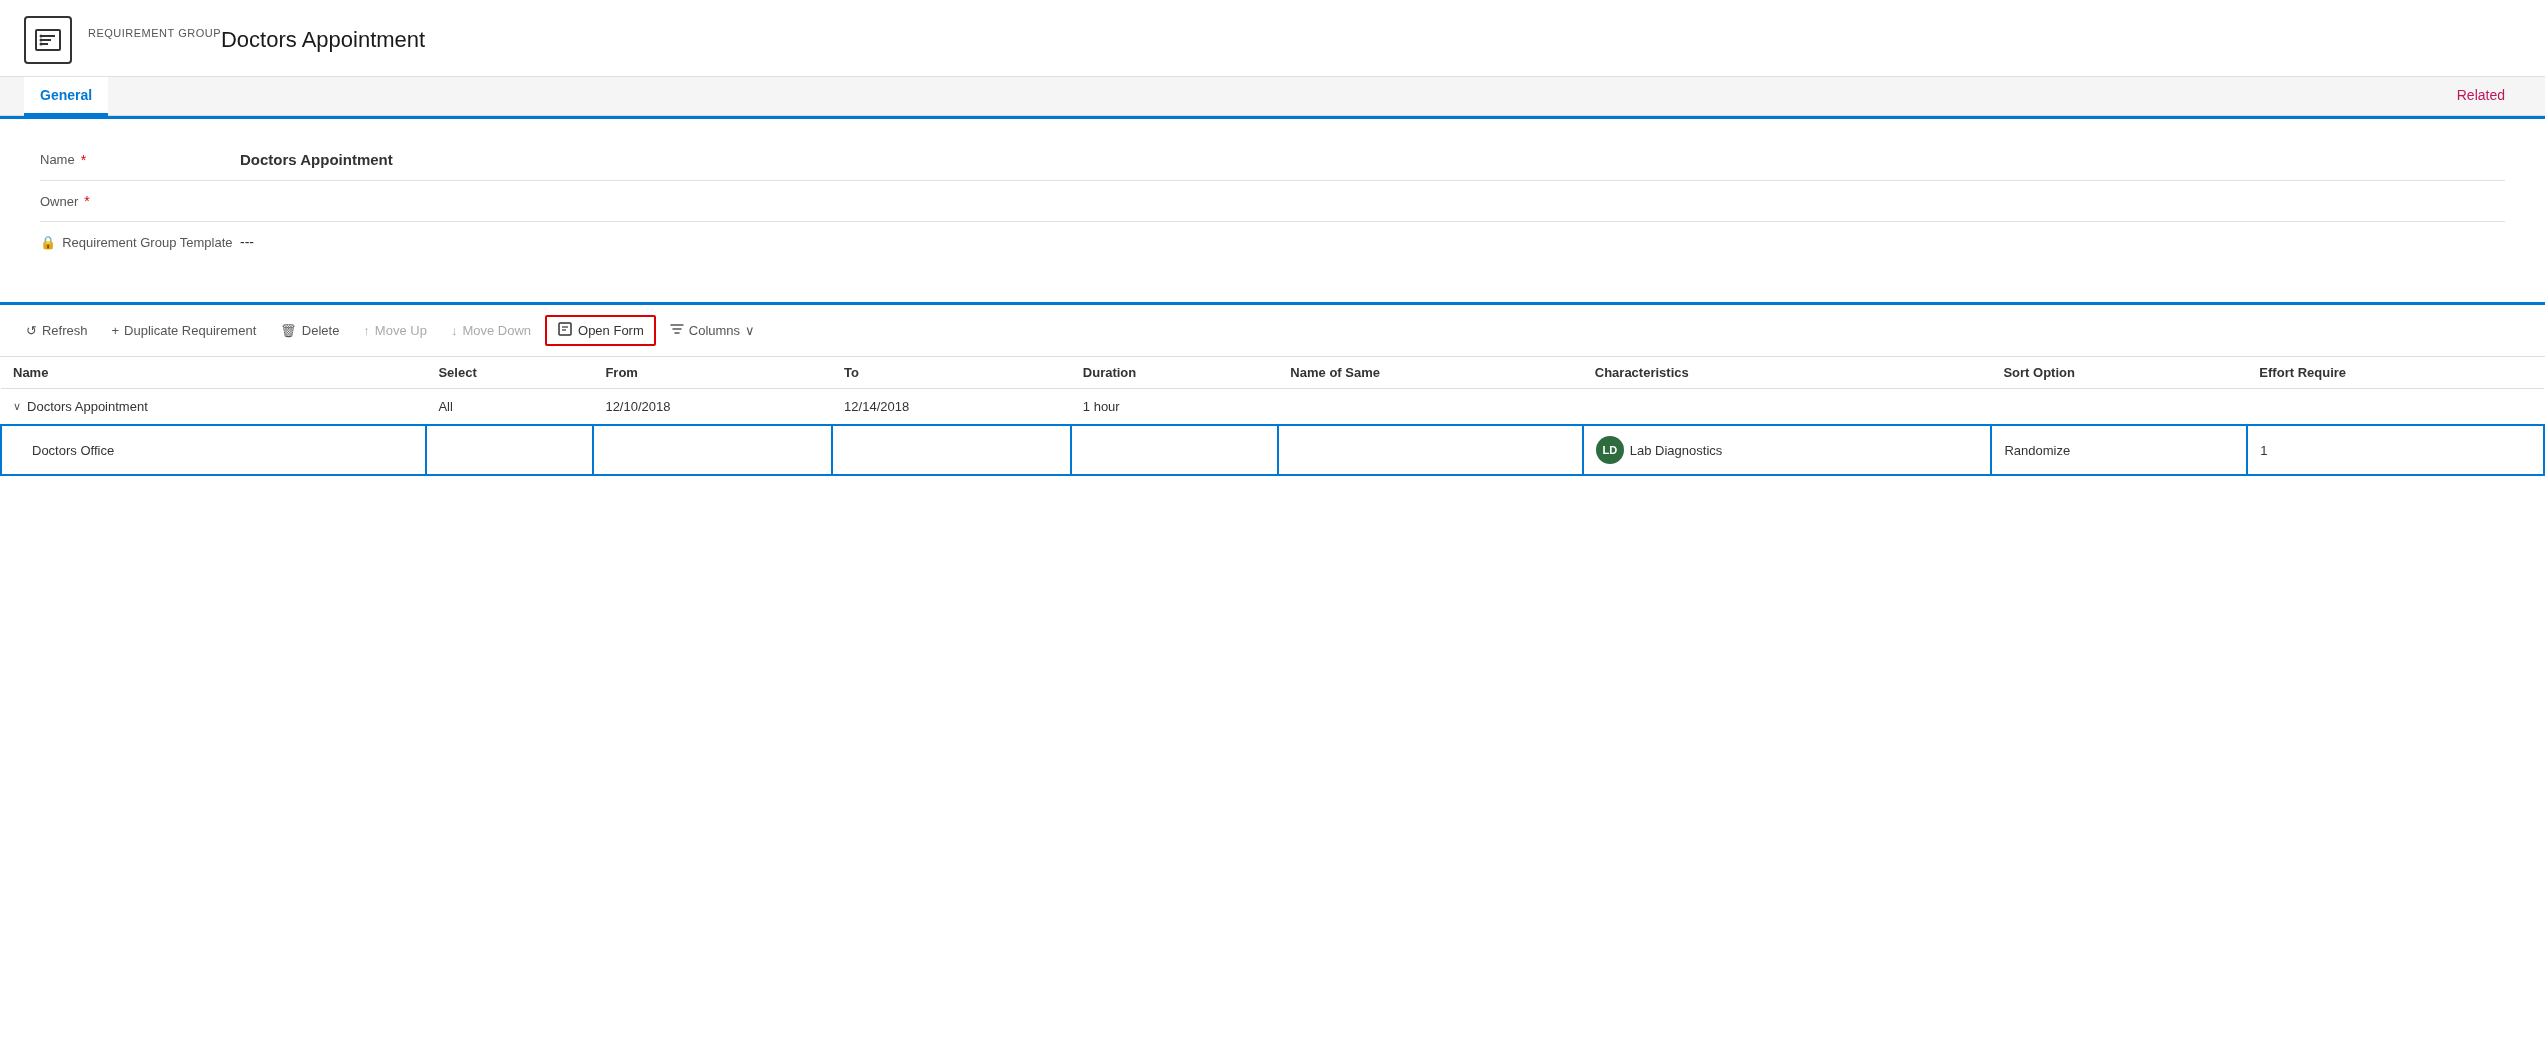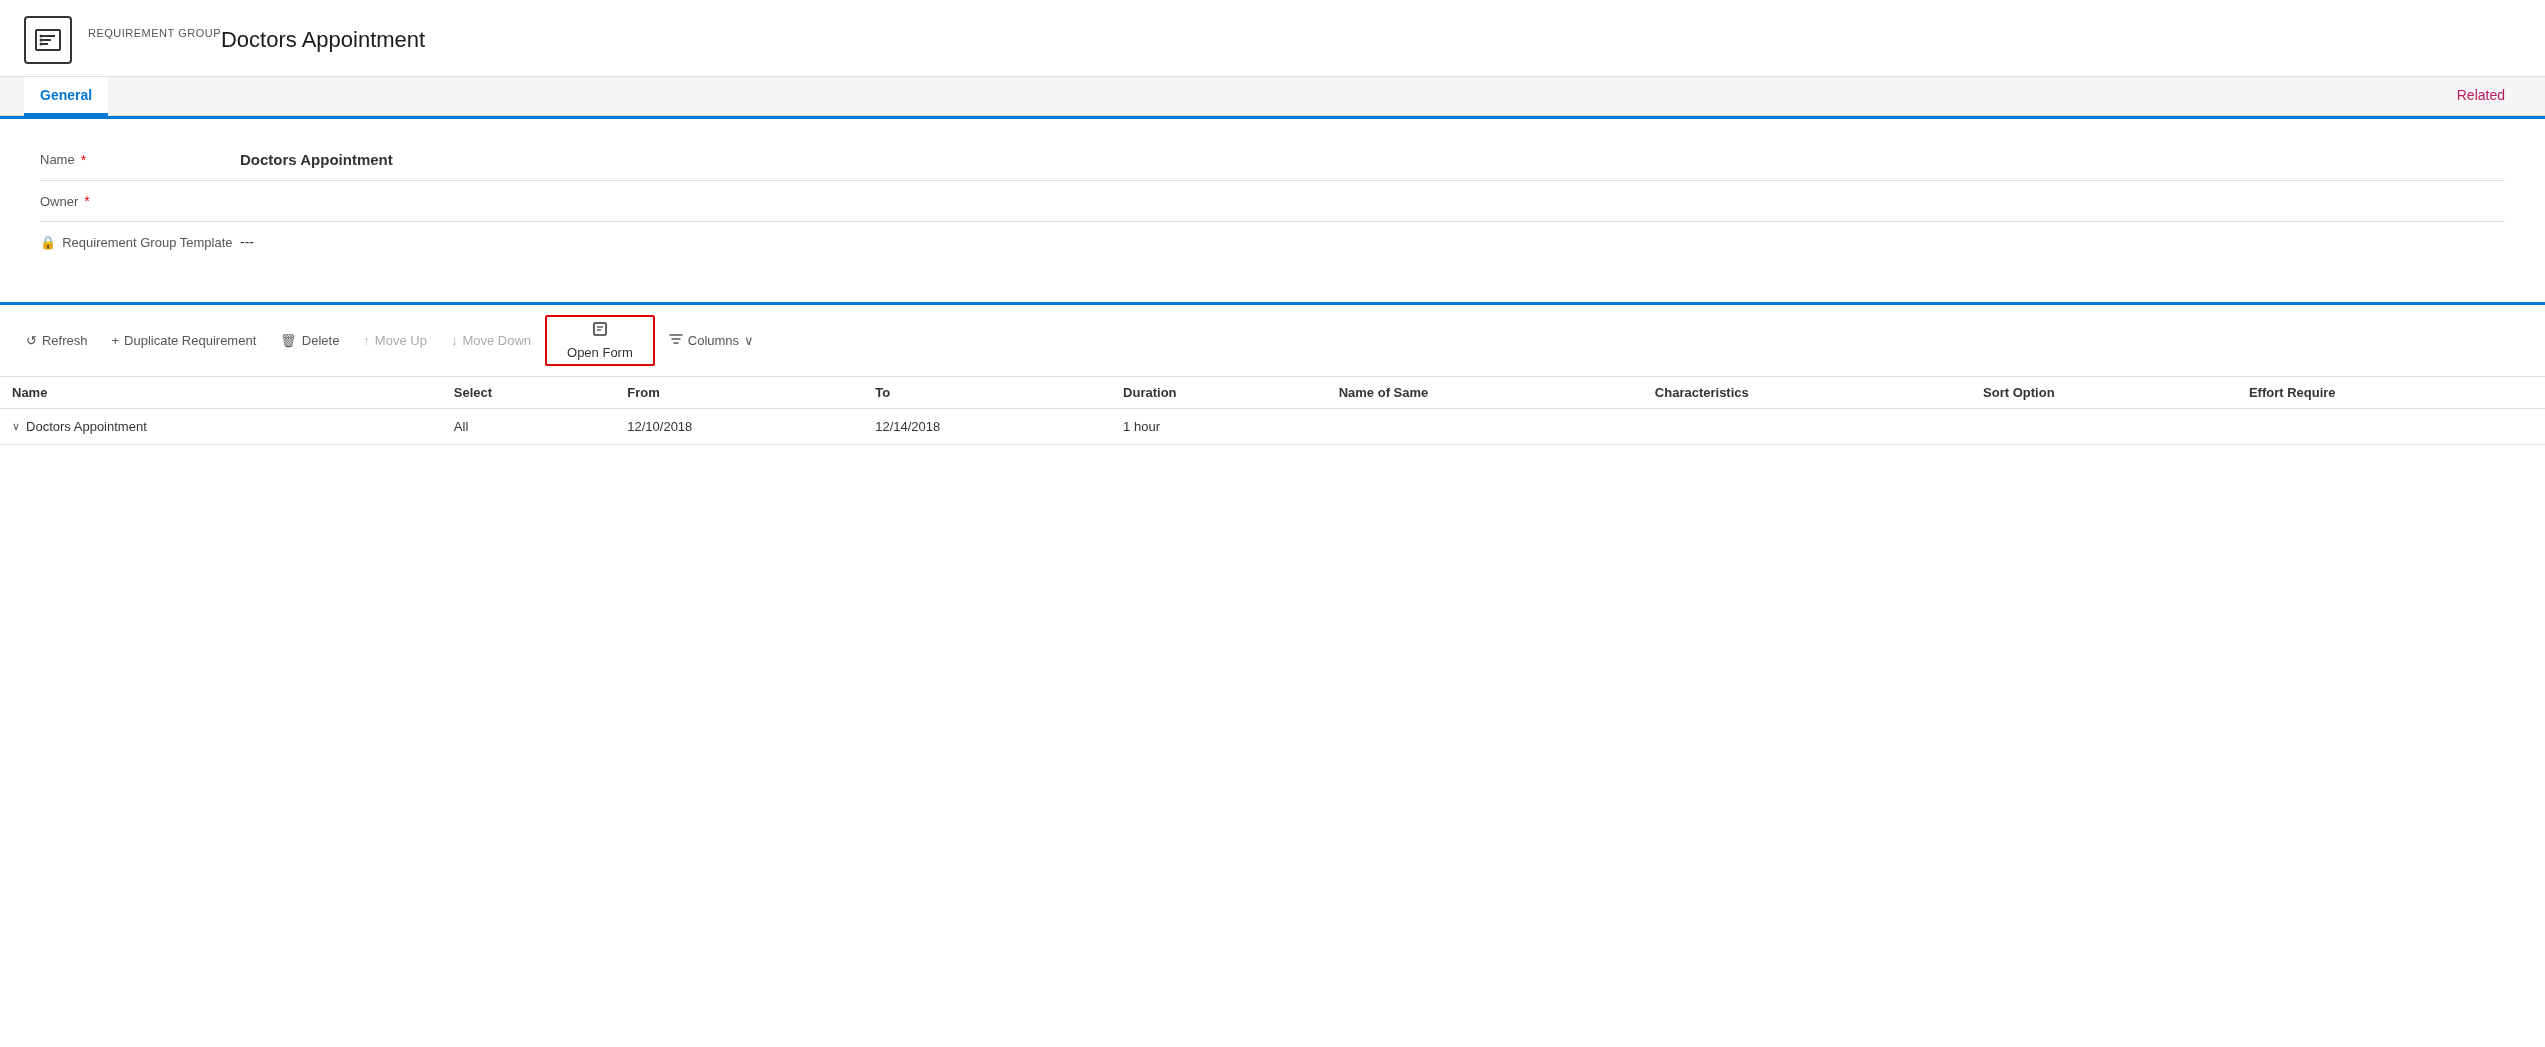--- a/index.html
+++ b/index.html
@@ -134,22 +134,21 @@
       color: #555;
       cursor: pointer;
       border: none;
       background: none;
       border-radius: 2px;
     }
     .toolbar-btn.disabled { color: #aaa; cursor: default; }
     .toolbar-btn.open-form {
       border: 2px solid #d00;
       color: #333;
-      padding: 4px 20px;
-      flex-direction: column;
+      padding: 4px 10px;
     }
 
     
     .data-table {
       width: 100%;
       border-collapse: collapse;
     }
     .data-table th {
       text-align: left;
       padding: 8px 12px;
@@ -323,15 +322,33 @@
         <td>All</td>
         <td>12/10/2018</td>
         <td>12/14/2018</td>
         <td>1 hour</td>
         <td></td>
         <td></td>
         <td></td>
         <td></td>
       </tr>
 
+      <tr class="selected-row">
+        <td style="padding-left: 30px;">
+          <span>Doctors Office</span>
+        </td>
+        <td></td>
+        <td></td>
+        <td></td>
+        <td></td>
+        <td></td>
+        <td>
+          <div class="characteristic-cell">
+            <span class="characteristic-badge">LD</span>
+            <span>Lab Diagnostics</span>
+          </div>
+        </td>
+        <td>Randomize</td>
+        <td>1</td>
+      </tr>
     </tbody>
   </table>
 </div>
 
 </body></html>

